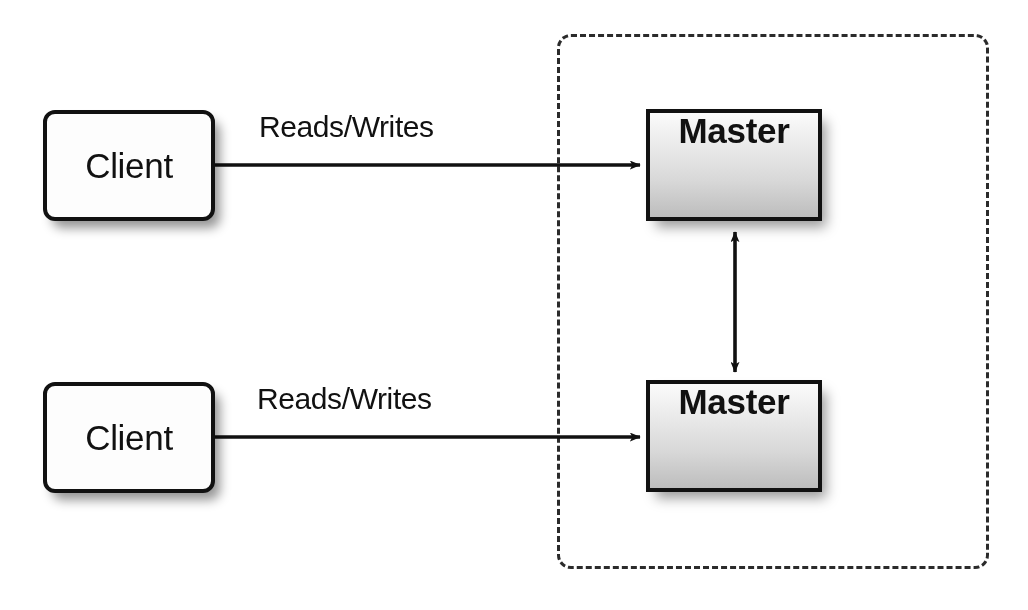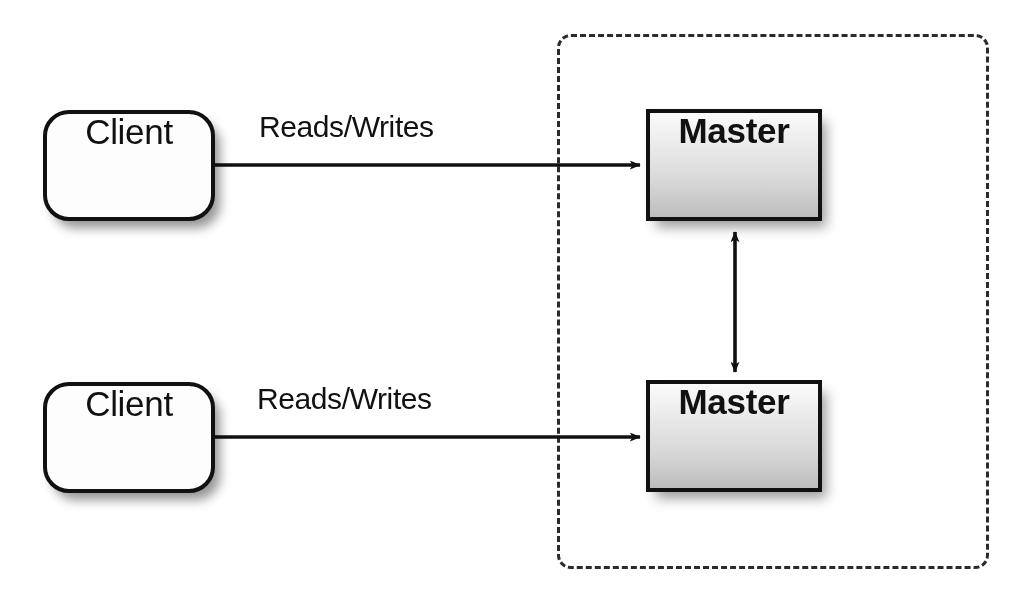--- a/index.html
+++ b/index.html
@@ -31,24 +31,25 @@
     background: transparent;
   }
 
   
   .client-node {
     position: absolute;
     width: 172px;
     height: 111px;
     background: #fdfdfd;
     border: 4px solid #111111;
-    border-radius: 26px;
+    border-radius: 12px;
     box-sizing: border-box;
     box-shadow: 7px 9px 11px -2px rgba(0,0,0,0.42);
     display: flex;
+    align-items: center;
     justify-content: center;
   }
   .client-node .node-label {
     font-size: 35px;
     color: #111111;
     letter-spacing: -0.3px;
     line-height: 1;
   }
   #client-top  { left: 43px;  top: 110px; }
   #client-bot  { left: 43px;  top: 382px; }

